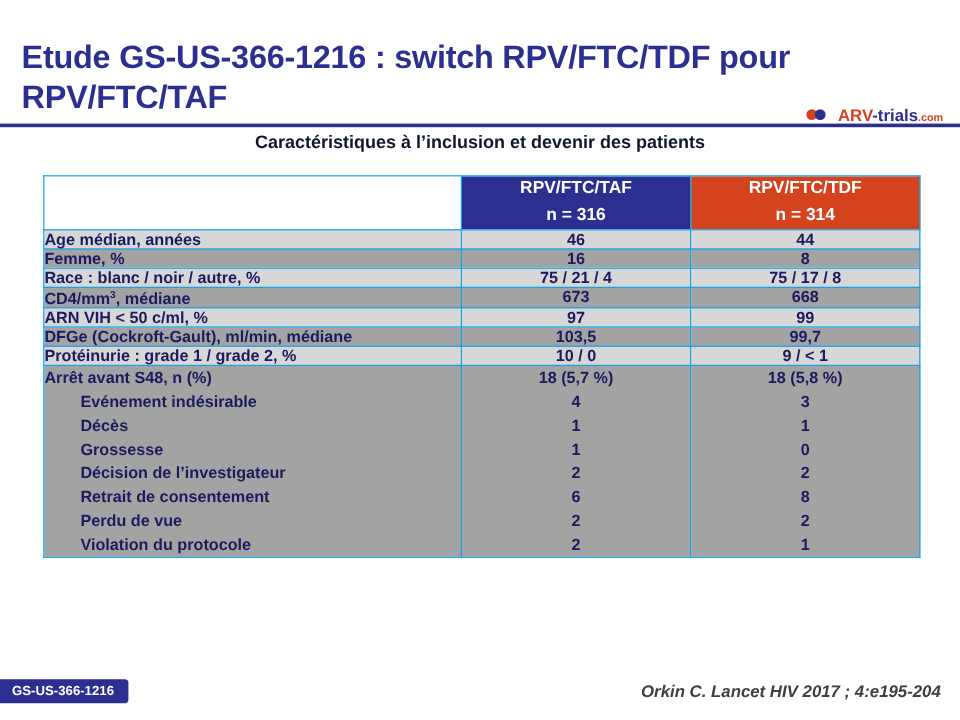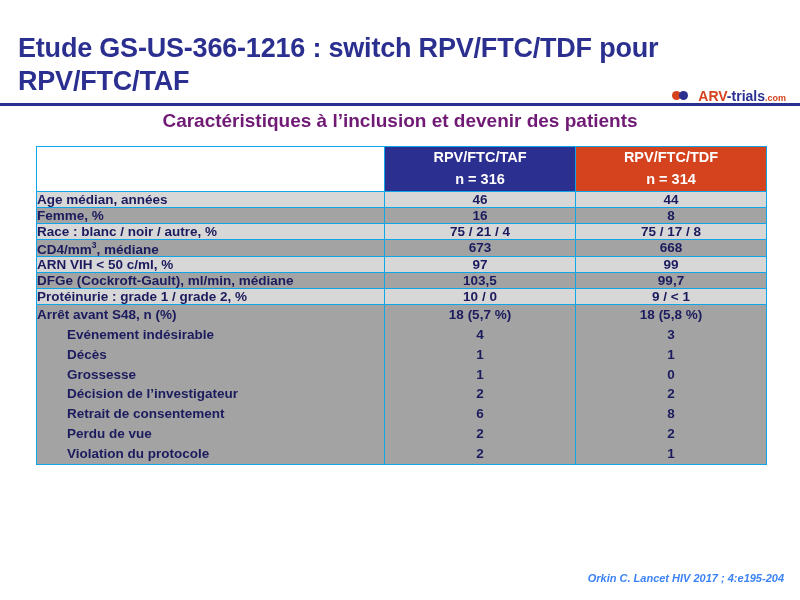--- a/index.html
+++ b/index.html
@@ -86,23 +86,23 @@
     color: #d4421e;
   }
 
   
   .subtitle {
     position: absolute;
     left: 0;
     top: 110px;
     width: 800px;
     text-align: center;
-    font-size: 19px;
-    font-weight: bold;
-    color: #701a75;
+    font-size: 15px;
+    font-weight: bold;
+    color: #0f172a;
   }
 
   
   .table-wrap {
     position: absolute;
     left: 36px;
     top: 146px;
     width: 730px;
   }
   table.main {
@@ -193,22 +193,22 @@
     font-size: 11px;
     font-weight: bold;
     padding: 4px 12px 4px 10px;
     border-top-right-radius: 3px;
     border-bottom-right-radius: 3px;
   }
   .footer-ref {
     position: absolute;
     right: 16px;
     bottom: 16px;
-    color: #3b82f6;
-    font-size: 11px;
+    color: #404040;
+    font-size: 14px;
     font-style: italic;
     font-weight: bold;
   }
 </style>
 </head>
 <body>
 
 <div class="slide">
 
   <div class="title">Etude GS-US-366-1216 : switch RPV/FTC/TDF pour RPV/FTC/TAF</div>
@@ -309,15 +309,16 @@
             <span>2</span>
             <span>8</span>
             <span>2</span>
             <span>1</span>
           </td>
         </tr>
       </tbody>
     </table>
   </div>
 
+  <div class="footer-tag">GS-US-366-1216</div>
   <div class="footer-ref">Orkin C. Lancet HIV 2017 ; 4:e195-204</div>
 
 </div>
 
 </body></html>

